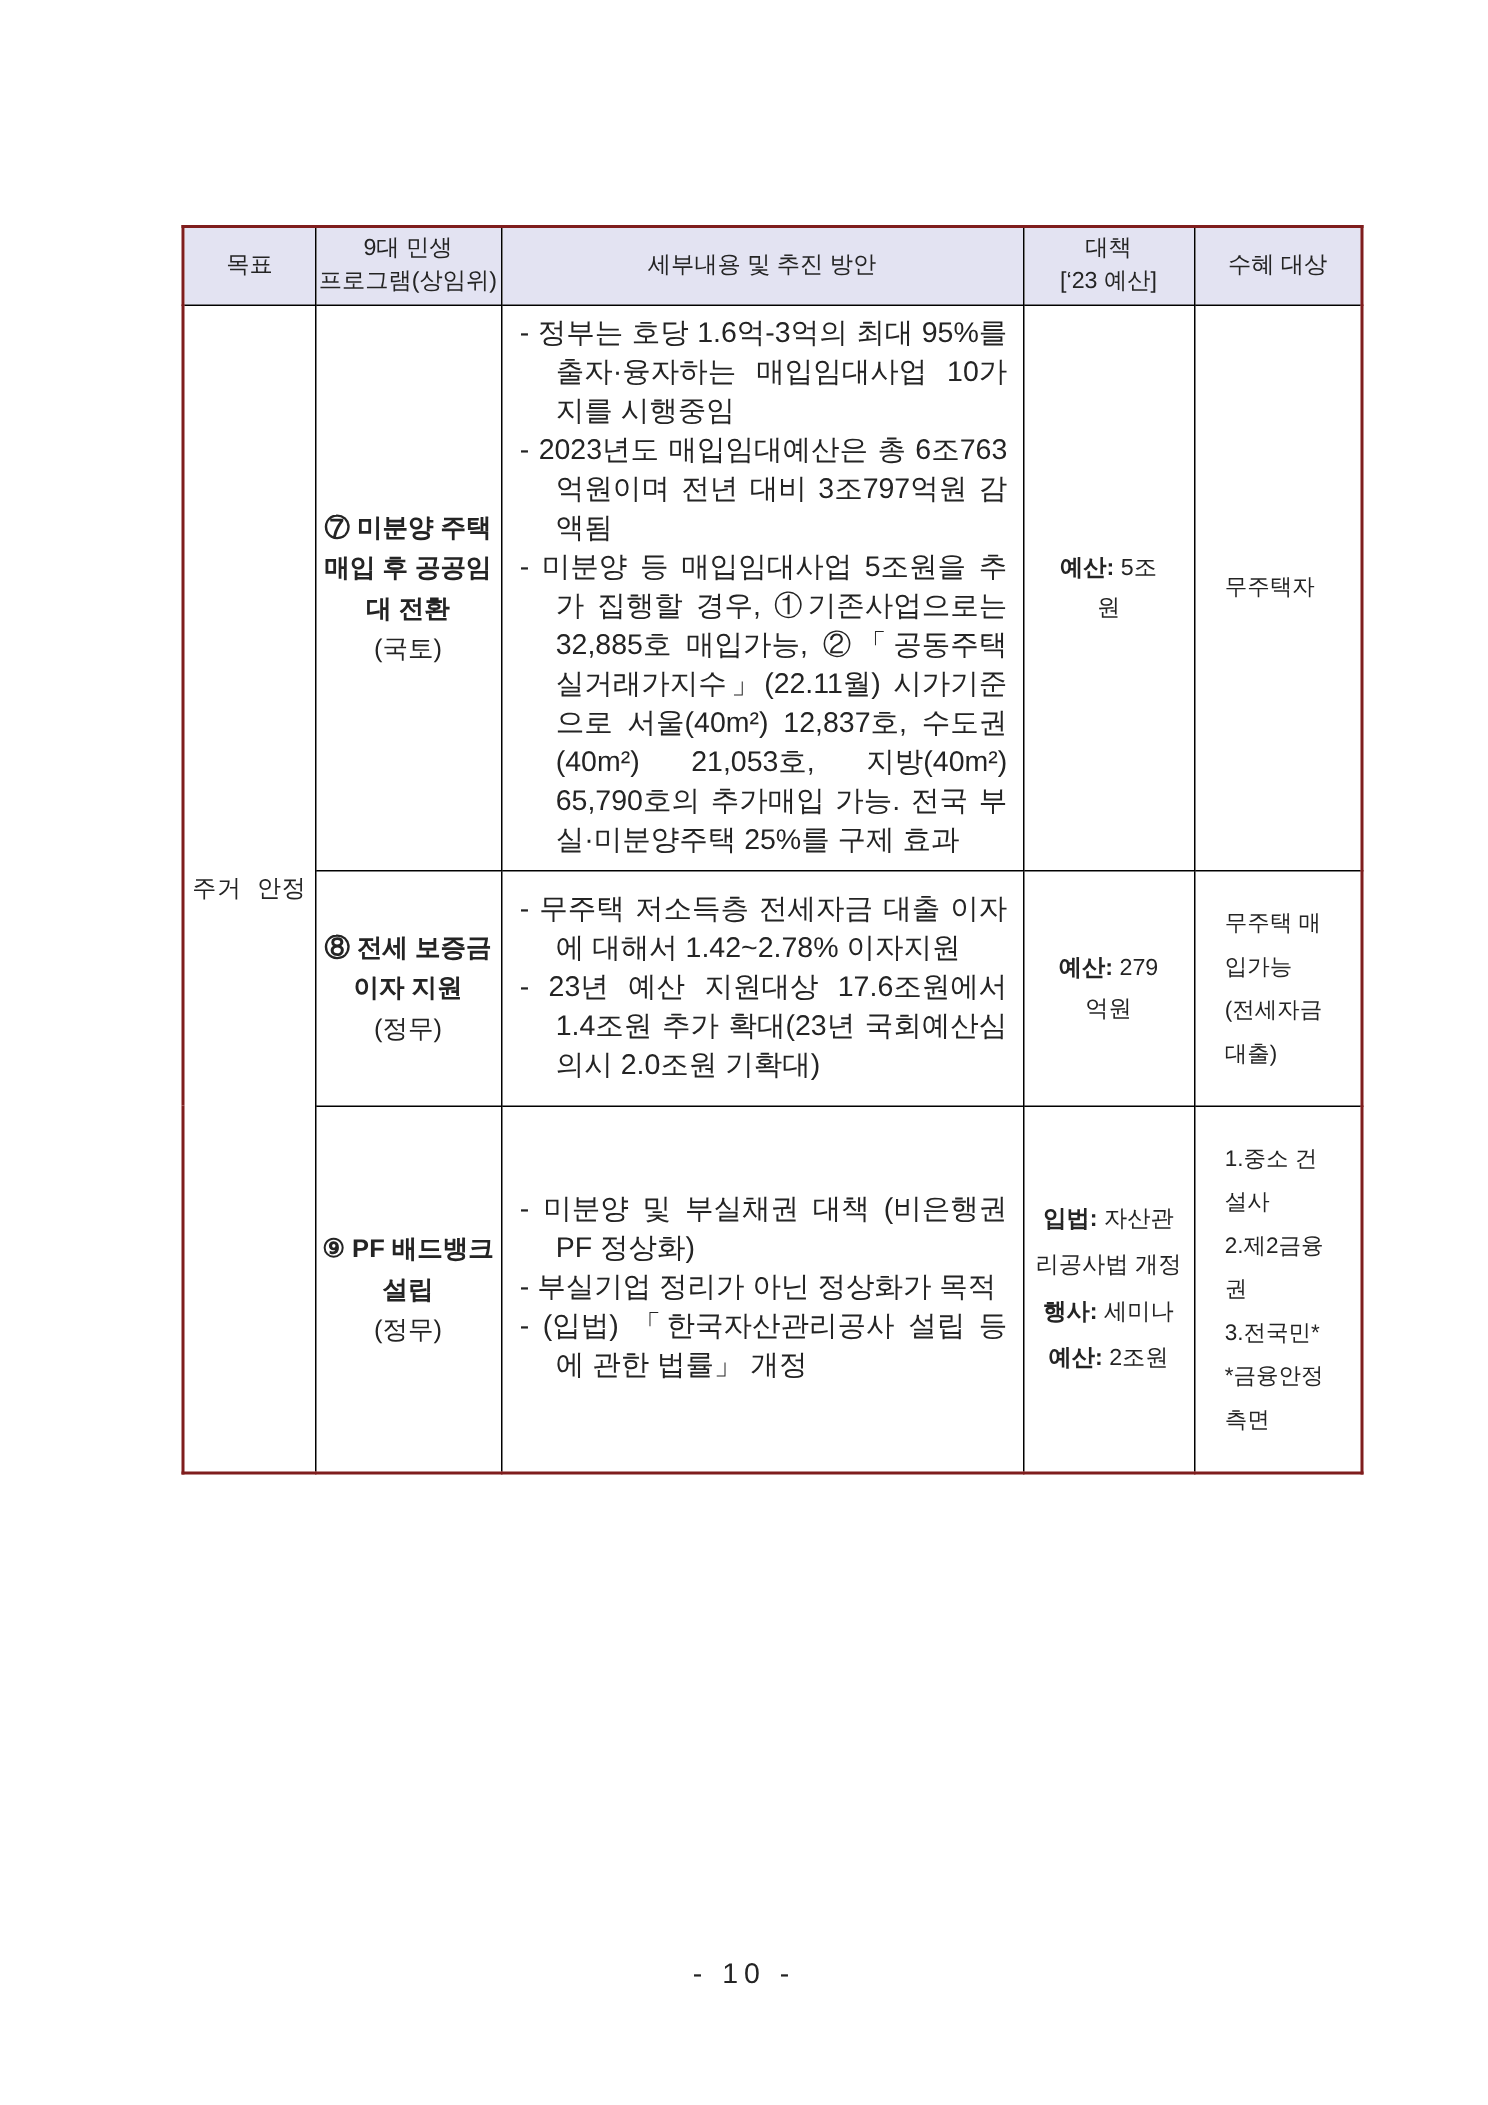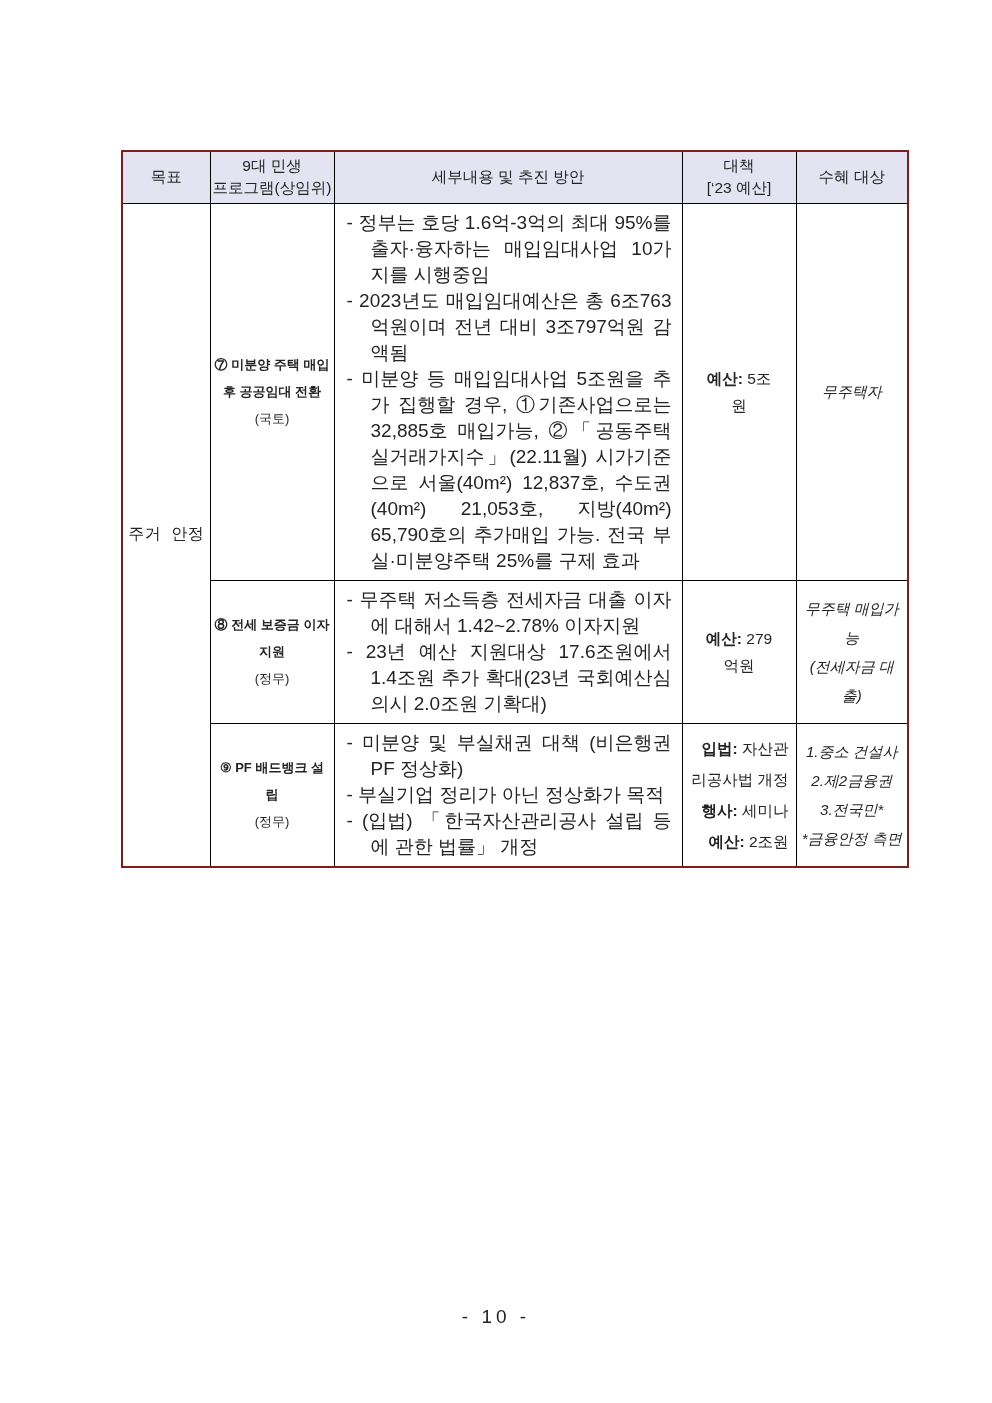--- a/index.html
+++ b/index.html
@@ -41,21 +41,21 @@
   .goal-cell {
     text-align: center;
     vertical-align: middle;
     font-size: 16px;
     letter-spacing: 0.5px;
     font-family: Liberation Mono, monospace;
   }
   .program-cell {
     text-align: center;
     vertical-align: middle;
-    font-size: 13px;
+    font-size: 17px;
     line-height: 27px;
     padding: 4px 3px;
   }
   .prog-title { font-weight: bold; }
   .prog-org { font-weight: normal; }
   .details-cell {
     vertical-align: middle;
     font-size: 19px;
     line-height: 26px;
     padding: 6px 10px 6px 12px;
@@ -64,29 +64,27 @@
     text-align: justify;
     padding-left: 24px;
     text-indent: -24px;
   }
   .measure-cell {
     vertical-align: middle;
     font-size: 15.5px;
     line-height: 27px;
   }
   .measure-center { text-align: center; padding: 20px; }
-  .measure-left { text-align: right; padding: 6px 7px; line-height: 31px; }
+  .measure-left { text-align: center; padding: 6px 7px; line-height: 31px; }
   .m-label { font-weight: bold; }
   .benef-cell {
-    text-align: center;
     vertical-align: middle;
     font-size: 15px;
     line-height: 29px;
-    padding: 4px;
-    font-style: italic;
+    padding: 20px;
   }
   .page-footer {
     position: absolute;
     top: 1306px;
     left: 0;
     width: 100%;
     text-align: center;
     font-size: 19px;
     letter-spacing: 4px;
     color: #242424;

